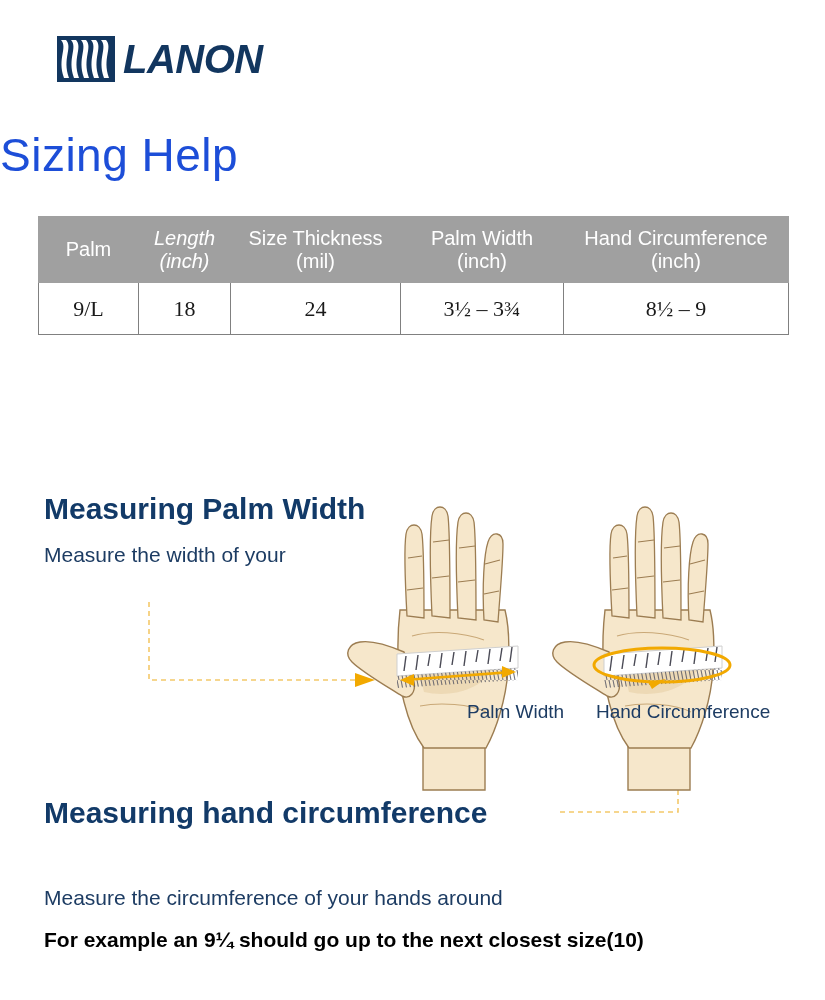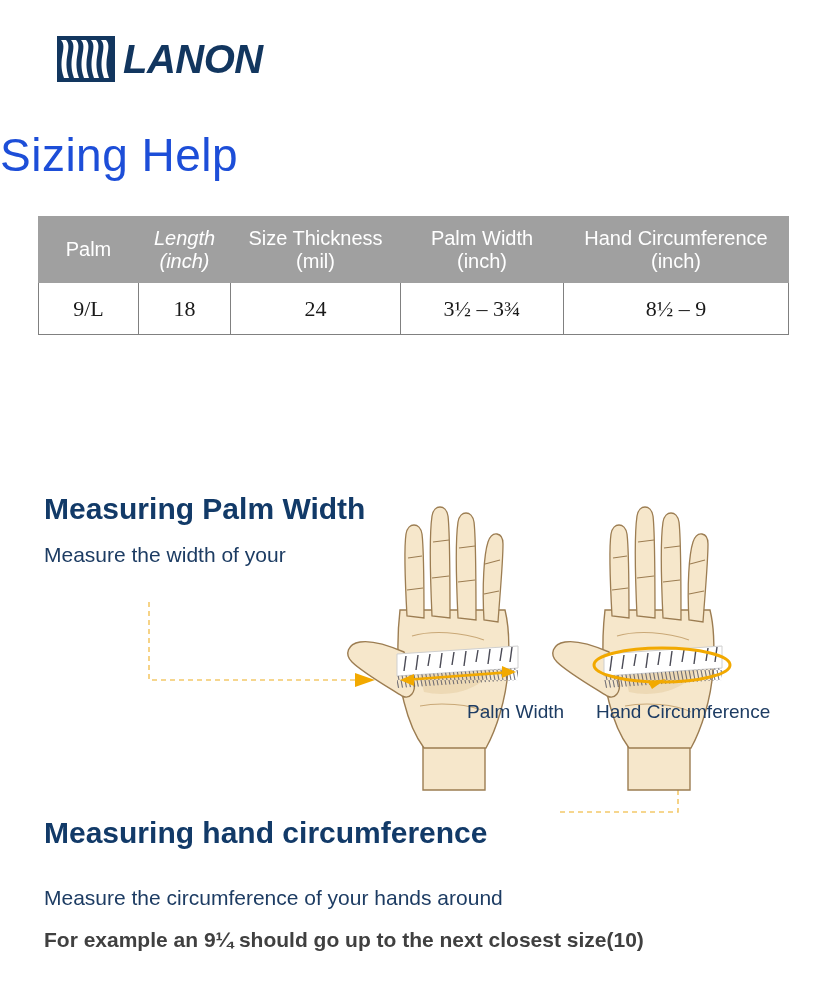--- a/index.html
+++ b/index.html
@@ -95,29 +95,29 @@
     text-align: right;
   }
   .sect-body {
     position: absolute;
     font-size: 21px;
     line-height: 1.32;
     color: #1d3c63;
   }
   #palm-head { left: 44px; top: 492px; }
   #palm-body { left: 44px; top: 541px; width: 330px; }
-  #circ-head { left: 44px; top: 816px; }
+  #circ-head { left: 44px; top: 796px; }
   #circ-body { left: 44px; top: 884px; width: 640px; }
   #example-line {
     position: absolute;
     left: 44px;
     top: 928px;
     font-size: 21px;
     font-weight: bold;
-    color: #404040;
+    color: #000000;
     white-space: nowrap;
   }
 
   
   .illus {
     position: absolute;
     left: 0;
     top: 430px;
     width: 825px;
     height: 420px;

